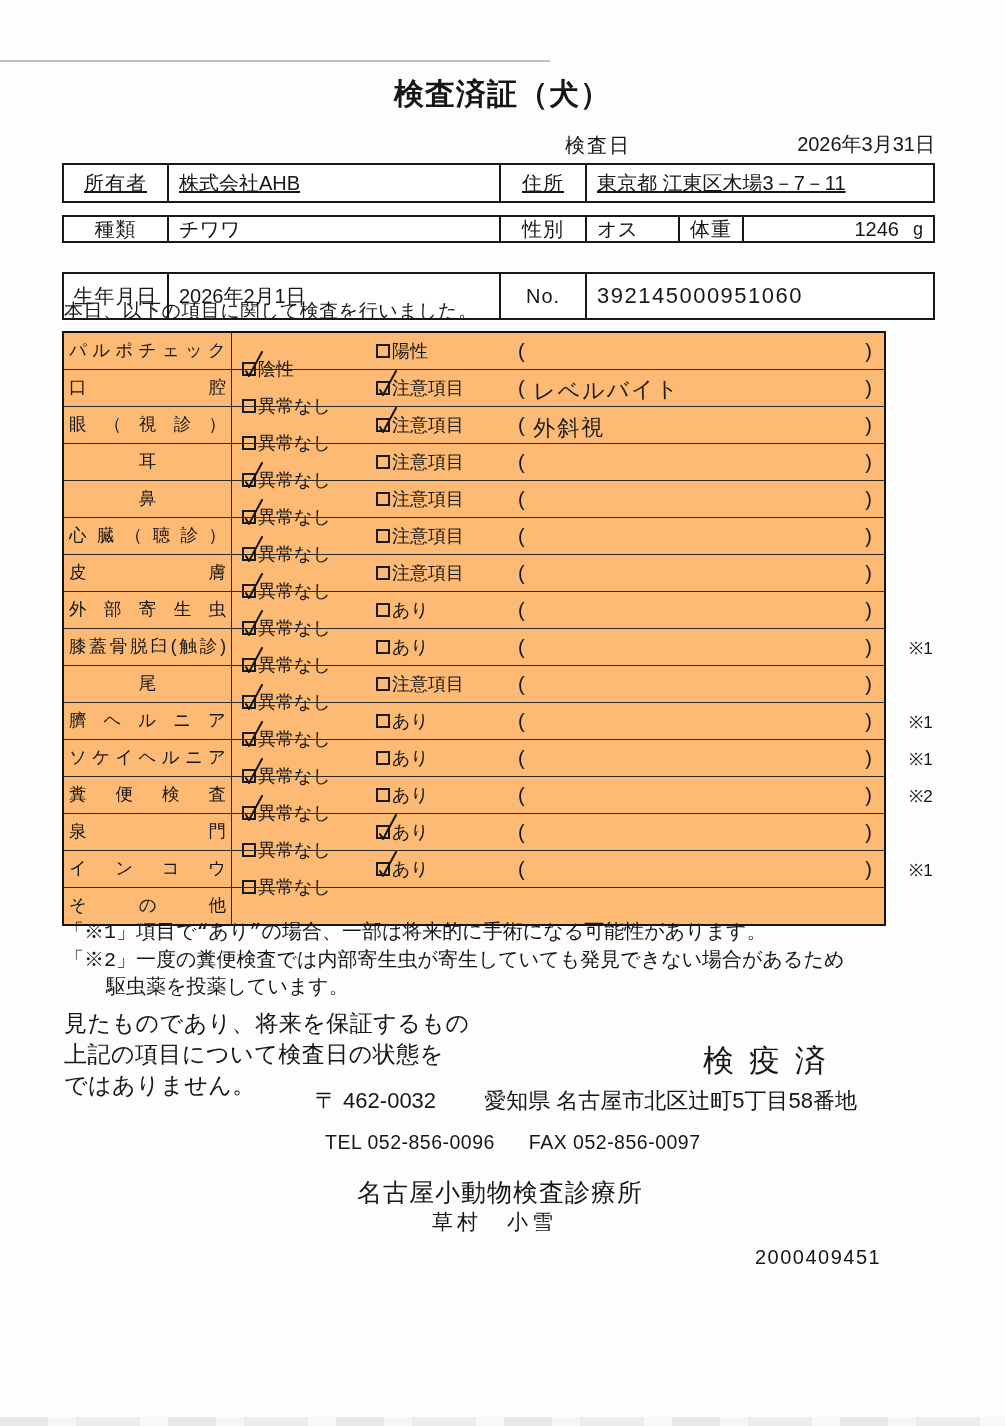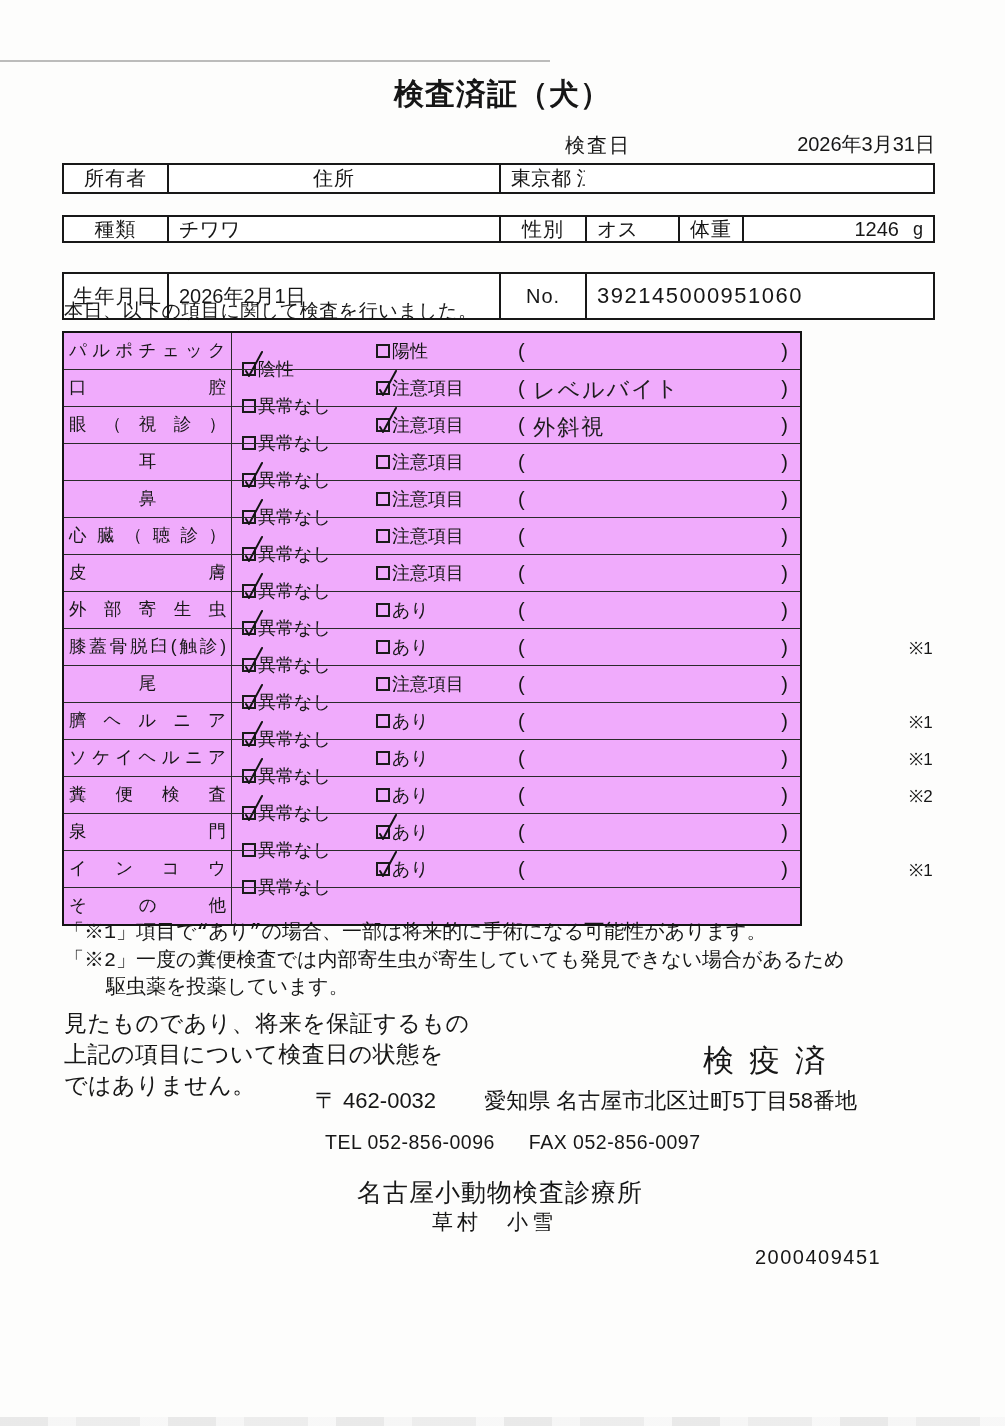--- a/index.html
+++ b/index.html
@@ -8,36 +8,36 @@
 
   .title{position:absolute;top:74px;left:0;width:100%;text-align:center;
          font-size:30px;font-weight:600;letter-spacing:1px;}
   .scan-line{position:absolute;top:60px;left:0;width:550px;height:2px;background:#5a5a5a;opacity:.4;}
 
   .exam-date-label{position:absolute;top:132px;left:565px;font-size:20px;letter-spacing:2px;}
   .exam-date-value{position:absolute;top:131px;right:70px;font-size:20px;}
 
   .hdr-table{position:absolute;left:62px;width:873px;display:grid;border:2px solid #181818;
              box-sizing:border-box;background:#fff;}
-  #owner-table{top:163px;height:31px;grid-template-columns:103px 332px 86px 1fr;}
+  #owner-table{top:163px;height:40px;grid-template-columns:103px 332px 86px 1fr;text-decoration:underline;}
   #info-table{top:215px;height:28px;grid-template-columns:103px 332px 86px 93px 64px 1fr;}
   #birth-table{top:272px;height:48px;grid-template-columns:103px 332px 86px 1fr;}
   .hcell{border-left:2px solid #181818;display:flex;align-items:center;font-size:20px;
          overflow:hidden;white-space:nowrap;}
   .hcell:first-child{border-left:none;}
   .hcell.lab{justify-content:center;letter-spacing:1px;}
   .hcell.val{padding-left:10px;}
   .hcell.num{font-size:22px;letter-spacing:1.5px;}
   .hcell.wval{justify-content:flex-end;padding-right:10px;}
   .unit{margin-left:14px;font-size:18px;}
 
   .intro{position:absolute;left:64px;top:298px;font-size:19px;letter-spacing:.5px;}
 
-  .insp-table{position:absolute;left:62px;top:331px;width:740px;border:2px solid #141414;
-              box-sizing:border-box;background:#f0abfc;}
+  .insp-table{position:absolute;left:62px;top:331px;width:824px;border:2px solid #141414;
+              box-sizing:border-box;background:#fdba74;}
   .trow{position:relative;display:flex;align-items:center;height:36px;border-top:1px solid #2a2a2a;}
   .trow:first-child{border-top:none;}
   .row-label{width:168px;flex:none;align-self:stretch;border-right:1px solid #2a2a2a;
              box-sizing:border-box;padding:0 5px;font-size:17.5px;line-height:34px;
              text-align:justify;text-align-last:justify;overflow:hidden;}
   .row-label.center{text-align:center;text-align-last:center;}
   .cb-area{display:flex;align-items:center;flex:none;margin-left:10px;font-size:18px;}
   .cb-area.first{width:124px;margin-top:36px;}
   .cb-area.second{width:132px;}
   .box{position:relative;width:14px;height:14px;border:2px solid #1b1b1b;box-sizing:border-box;
@@ -78,20 +78,21 @@
 <div class="page">
 
   <div class="scan-line"></div>
   <div class="title">検査済証（犬）</div>
 
   <div class="exam-date-label">検査日</div>
   <div class="exam-date-value">2026年3月31日</div>
 
   <div class="hdr-table" id="owner-table">
     <div class="hcell lab">所有者</div>
+    <div class="hcell val">株式会社AHB</div>
     <div class="hcell lab">住所</div>
     <div class="hcell val">東京都 江東区木場3－7－11</div>
   </div>
 
   <div class="hdr-table" id="info-table">
     <div class="hcell lab">種類</div>
     <div class="hcell val">チワワ</div>
     <div class="hcell lab">性別</div>
     <div class="hcell val">オス</div>
     <div class="hcell lab">体重</div>

